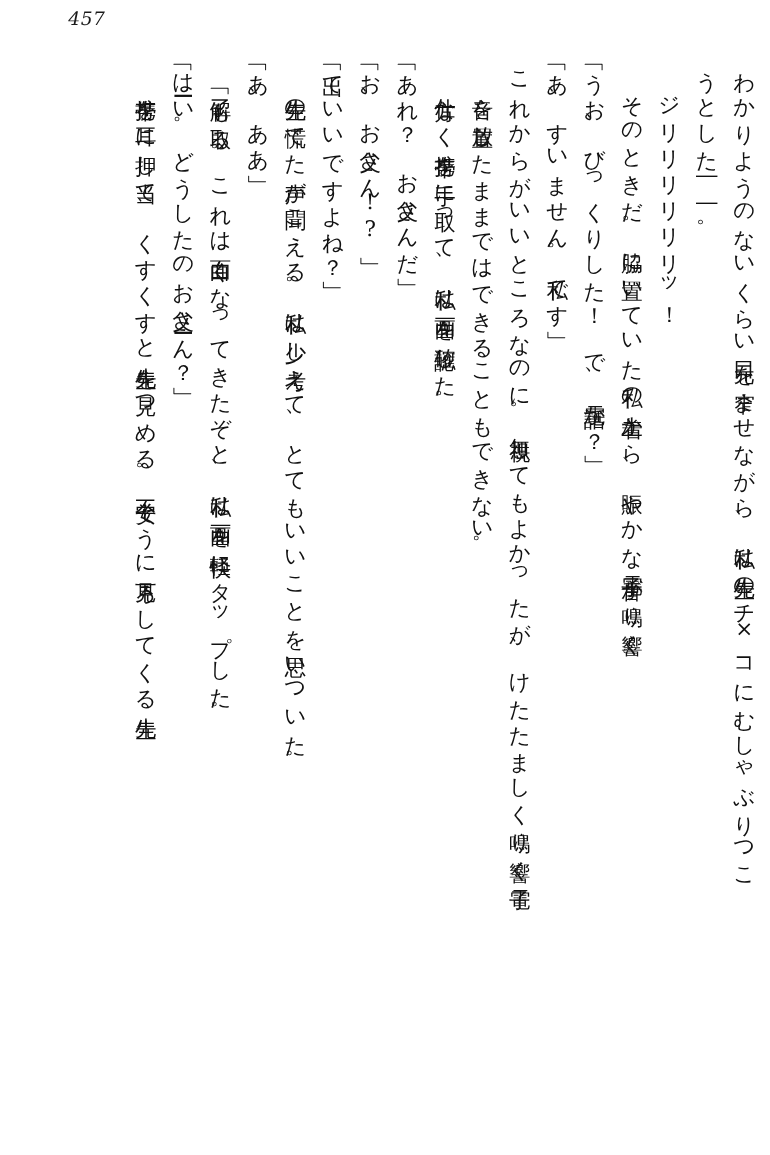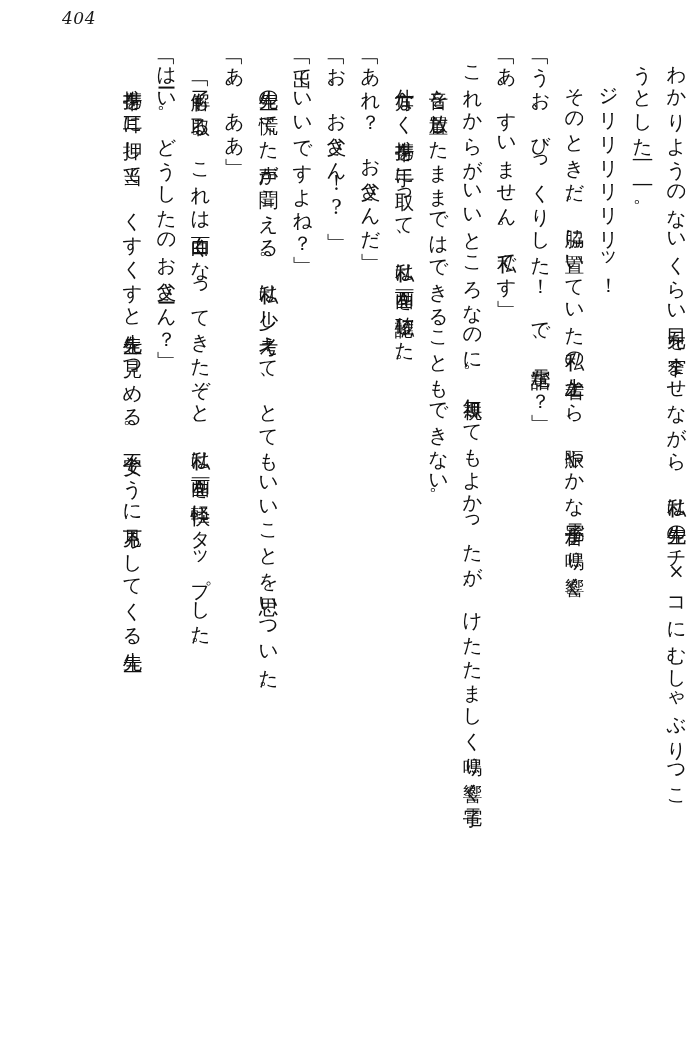--- a/index.html
+++ b/index.html
@@ -60,21 +60,21 @@
   }
   .line.indent-1 {
     padding-top: 22px;
   }
 </style>
 </head>
 <body>
 
 <div class="page">
 
-  <div class="page-number">404</div>
+  <div class="page-number">457</div>
 
   <div class="text-body">
       <div class="line">わかりようのないくらい口元を窄ませながら、私は先生のチ×コにむしゃぶりつこ</div>
       <div class="line">うとした――。</div>
       <div class="line indent-1">ジリリリリリリッ！</div>
       <div class="line indent-1">そのときだ。脇に置いていた私の上着から、賑やかな電子音が鳴り響く。</div>
       <div class="line">「うお、びっくりした！　で、電話か？」</div>
       <div class="line">「あ、すいません。私です」</div>
       <div class="line">これからがいいところなのに。無視してもよかったが、けたたましく鳴り響く電子</div>
       <div class="line indent-1">音を放置したままではできることもできない。</div>

